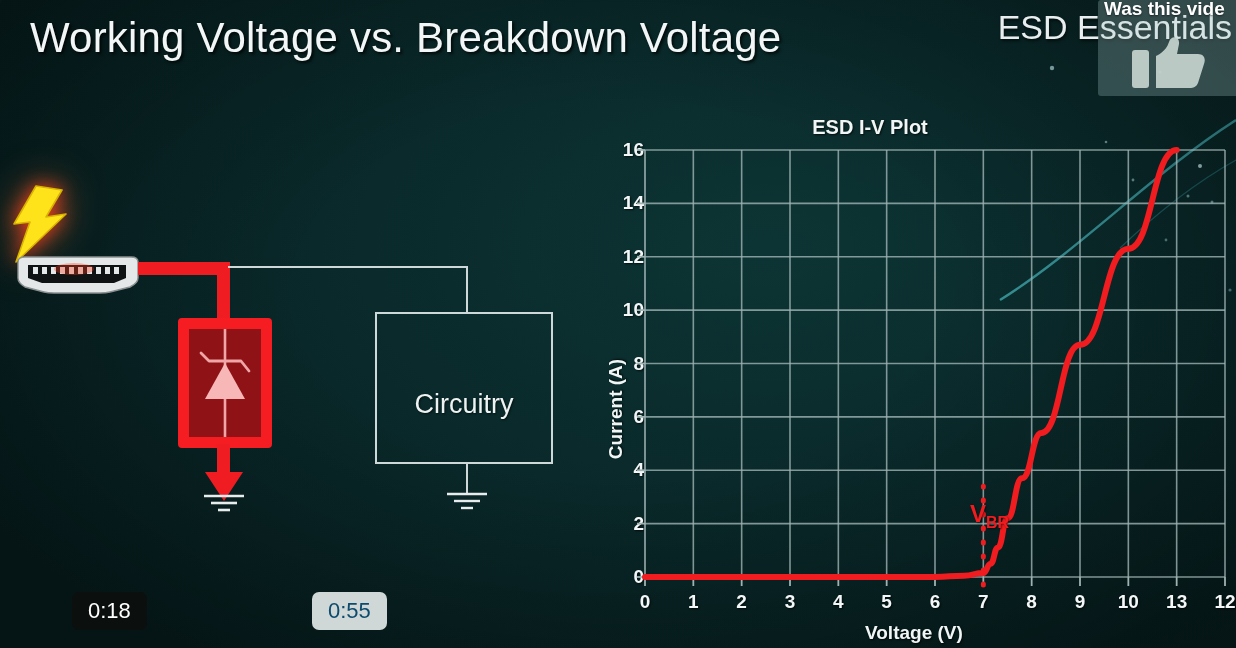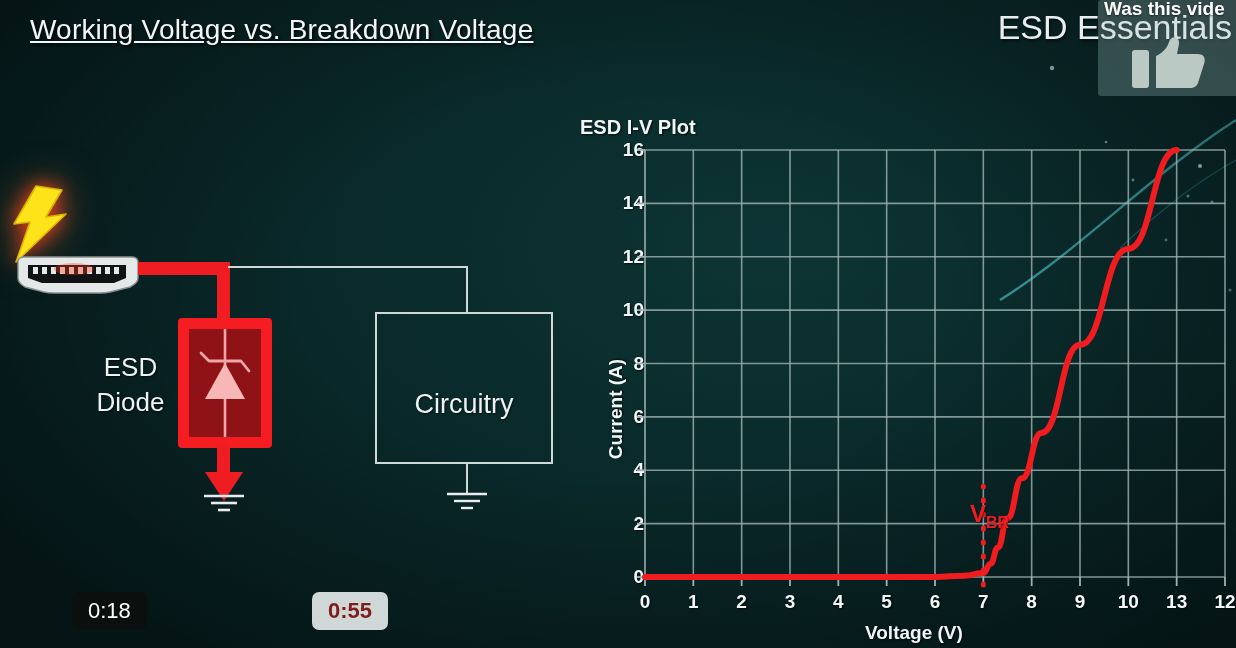--- a/index.html
+++ b/index.html
@@ -33,27 +33,26 @@
     inset: 0;
     background: radial-gradient(ellipse 780px 460px at 50% 45%, rgba(0,0,0,0) 40%, rgba(0,0,0,0.35) 100%);
     pointer-events: none;
   }
 
   
   .slide-title {
     position: absolute;
     left: 30px;
     top: 14px;
-    font-size: 28px;
+    font-size: 42px;
     font-weight: 400;
     color: #f2f6f6;
     letter-spacing: 0.2px;
     text-shadow: 2px 2px 3px rgba(0,0,0,0.75);
     white-space: nowrap;
-    text-decoration: underline;
   }
   .brand-title {
     position: absolute;
     right: 4px;
     top: 8px;
     font-size: 34px;
     font-weight: 400;
     color: #e8eeef;
     text-shadow: 1px 2px 3px rgba(0,0,0,0.6);
     white-space: nowrap;
@@ -224,21 +223,21 @@
     left: 580px;
     top: 108px;
     width: 656px;
     height: 540px;
   }
   .chart-title {
     position: absolute;
     left: 0;
     top: 8px;
     width: 580px;
-    text-align: left;
+    text-align: center;
     font-size: 20px;
     font-weight: bold;
     color: #f0f5f5;
     text-shadow: 1px 1px 2px rgba(0,0,0,0.7);
   }
   .ylabel {
     position: absolute;
     left: -44px;
     top: 290px;
     width: 160px;
@@ -302,22 +301,21 @@
     line-height: 1.1;
   }
   .badge-dark {
     left: 72px; top: 592px;
     background: #0b0f0e;
     color: #ffffff;
   }
   .badge-light {
     left: 312px; top: 592px;
     background: #cfd8d6;
-    color: #7f1d1d;
-    font-weight: bold;
+    color: #0c4a6e;
   }
 </style>
 </head>
 <body>
 
 <div id="screen">
 
   <div class="bg-texture"></div>
 
   <svg style="position:absolute;left:0;top:0;width:1236px;height:648px;pointer-events:none">
@@ -373,24 +371,20 @@
   <div class="wire-red-v"></div>
   <div class="wire-white-h"></div>
   <div class="wire-white-v"></div>
 
   <div class="esd-box">
     <svg viewBox="0 0 72 108" style="width:100%;height:100%">
       <line x1="36" y1="0" x2="36" y2="108" stroke="#f0a6a6" stroke-width="2.6"></line>
       <path d="M36 34 L16 70 L56 70 Z" fill="#f7b7b7"></path>
       <path d="M12 24 L20 32 L52 32 L60 42" fill="none" stroke="#f0a6a6" stroke-width="2.8" stroke-linecap="round" stroke-linejoin="round"></path>
     </svg>
-  </div>
-  <div class="esd-label">
-    <span>ESD</span><br>
-    <span>Diode</span>
   </div>
   <div class="esd-down-wire"></div>
   <svg class="esd-arrow" viewBox="0 0 42 32">
     <path d="M2 2 L40 2 L21 31 Z" fill="#ef1c22"></path>
   </svg>
   <svg class="gnd-esd" viewBox="0 0 48 22">
     <line x1="4" y1="4" x2="44" y2="4" stroke="#e8ecec" stroke-width="2.6"></line>
     <line x1="11" y1="11" x2="37" y2="11" stroke="#e8ecec" stroke-width="2.6"></line>
     <line x1="18" y1="18" x2="30" y2="18" stroke="#e8ecec" stroke-width="2.6"></line>
   </svg>

